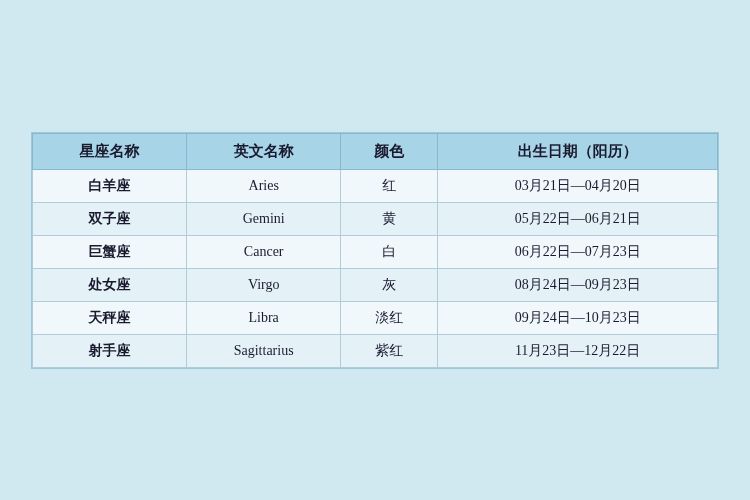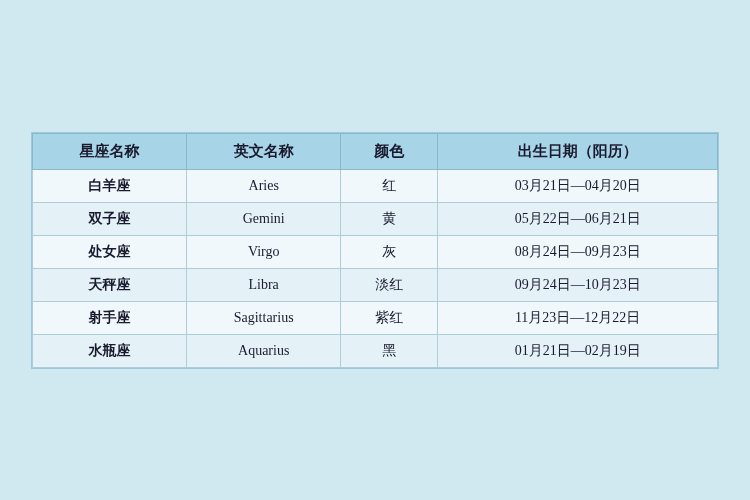--- a/index.html
+++ b/index.html
@@ -88,38 +88,38 @@
           <td>红</td>
           <td>03月21日—04月20日</td>
         </tr>
         <tr>
           <td>双子座</td>
           <td>Gemini</td>
           <td>黄</td>
           <td>05月22日—06月21日</td>
         </tr>
         <tr>
+          <td>巨蟹座</td>
+          <td>Cancer</td>
+          <td>白</td>
+          <td>06月22日—07月23日</td>
+        </tr>
+        <tr>
           <td>处女座</td>
           <td>Virgo</td>
           <td>灰</td>
           <td>08月24日—09月23日</td>
         </tr>
         <tr>
           <td>天秤座</td>
           <td>Libra</td>
           <td>淡红</td>
           <td>09月24日—10月23日</td>
         </tr>
         <tr>
           <td>射手座</td>
           <td>Sagittarius</td>
           <td>紫红</td>
           <td>11月23日—12月22日</td>
         </tr>
-        <tr>
-          <td>水瓶座</td>
-          <td>Aquarius</td>
-          <td>黑</td>
-          <td>01月21日—02月19日</td>
-        </tr>
       </tbody>
   </table>
 </div>
 
 </body></html>

